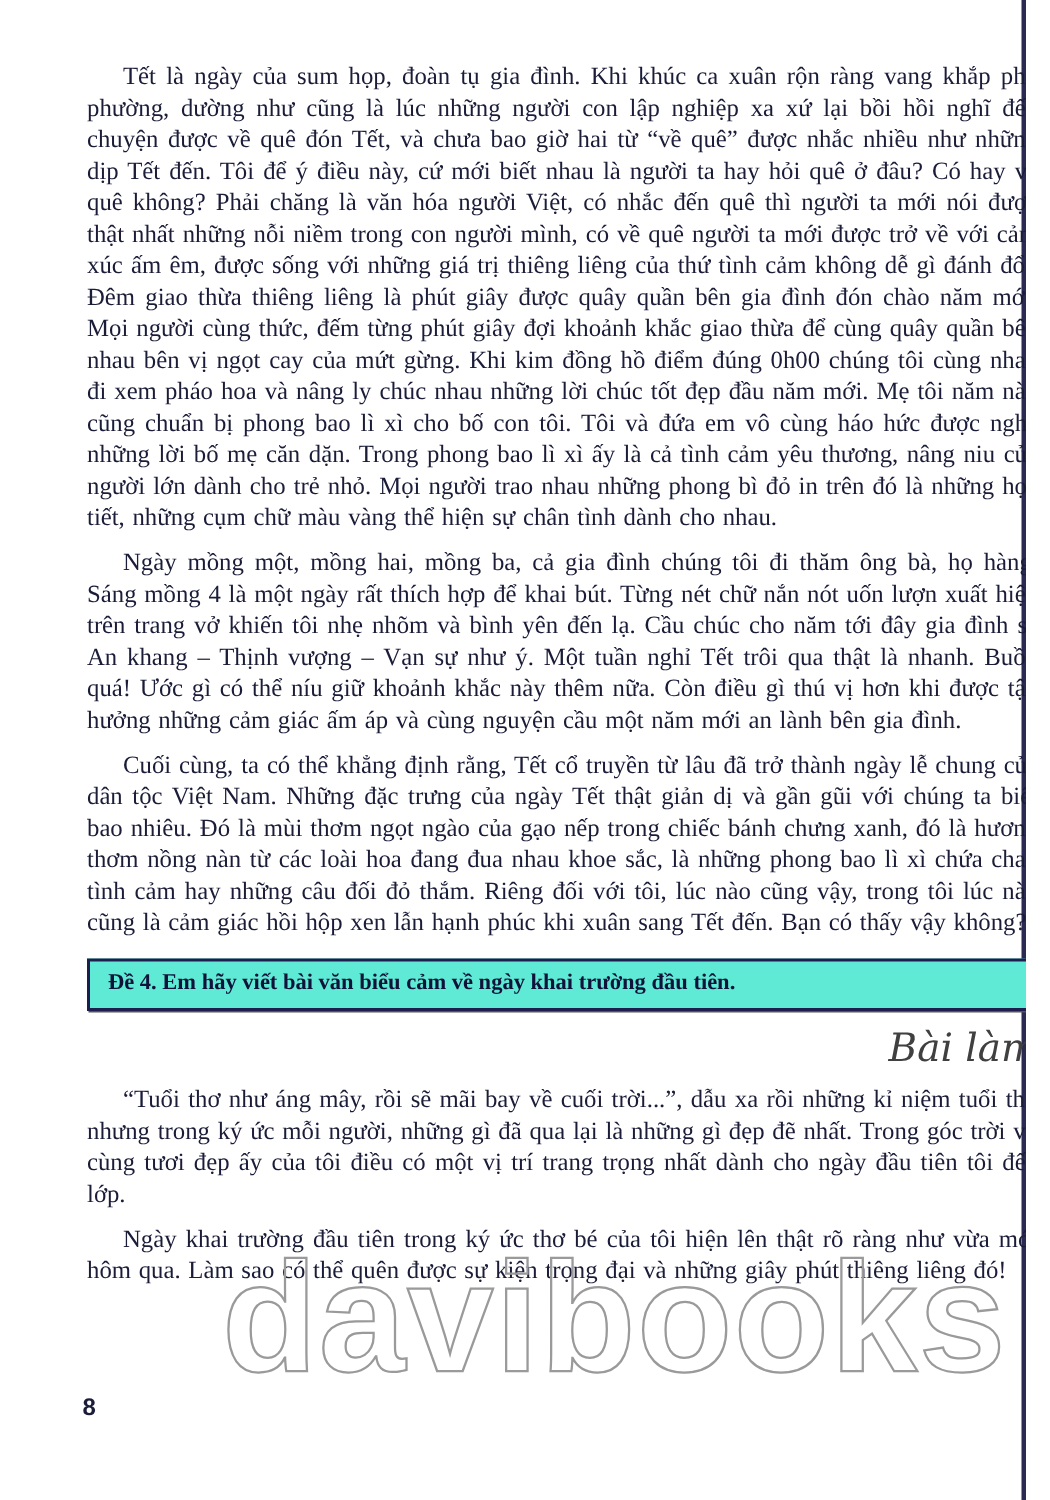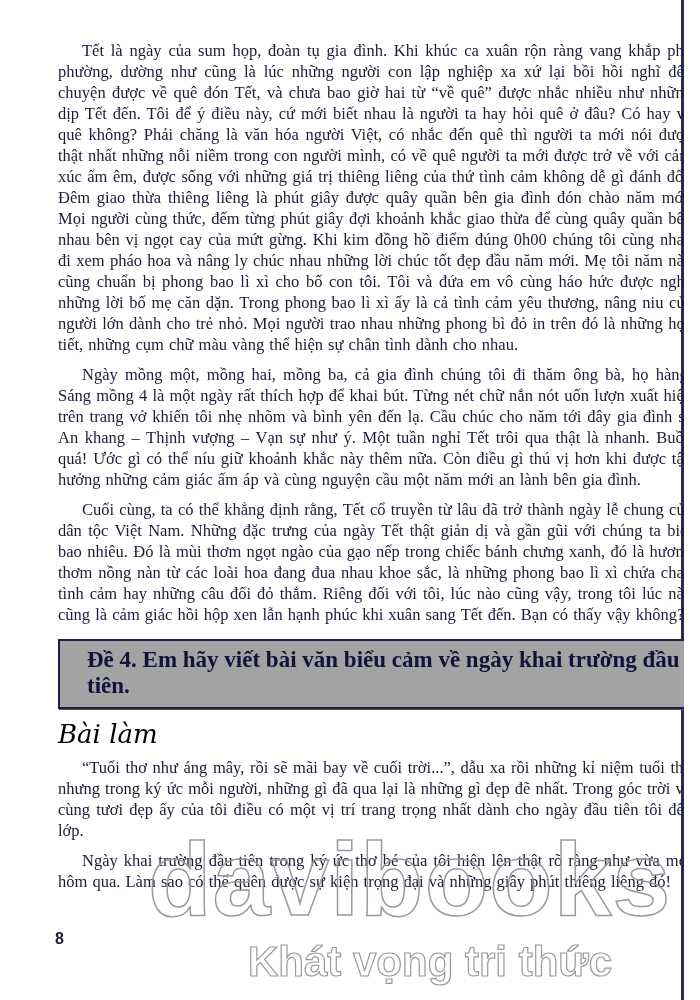--- a/index.html
+++ b/index.html
@@ -34,34 +34,34 @@
     margin: 0 0 9px 0;
     font-size: 16.5px;
     line-height: 21px;
     text-align: justify;
     text-indent: 24px;
     word-spacing: 1px;
   }
   .prompt-box {
     margin: 14px 0 10px 0;
     border: 2px solid #1d1d4e;
-    background: #a3a3a3;
-    padding: 6px 10px 8px 27px;
-    font-size: 23px;
+    background: #5eead4;
+    padding: 6px 10px 8px 12px;
+    font-size: 15px;
     font-weight: bold;
     color: #10123a;
     box-shadow: 1px 1px 0 #555;
   }
   .bai-lam {
-    text-align: left;
+    text-align: right;
     font-style: italic;
     font-size: 26px;
     font-family: "DejaVu Serif", "Liberation Serif", serif;
     margin: 10px 0 8px 0;
-    color: #000000;
+    color: #404040;
   }
   .page-number {
     position: absolute;
     left: 55px;
     top: 930px;
     font-size: 16px;
     font-weight: bold;
     font-family: "Liberation Sans", sans-serif;
     color: #1a1c38;
   }
@@ -110,15 +110,14 @@
     <p class="body-para">“Tuổi thơ như áng mây, rồi sẽ mãi bay về cuối trời...”, dẫu xa rồi những kỉ niệm tuổi thơ nhưng trong ký ức mỗi người, những gì đã qua lại là những gì đẹp đẽ nhất. Trong góc trời vô cùng tươi đẹp ấy của tôi điều có một vị trí trang trọng nhất dành cho ngày đầu tiên tôi đến lớp.</p>
 
     <p class="body-para">Ngày khai trường đầu tiên trong ký ức thơ bé của tôi hiện lên thật rõ ràng như vừa mới hôm qua. Làm sao có thể quên được sự kiện trọng đại và những giây phút thiêng liêng đó!</p>
 
   </div>
 
   <div class="page-number">8</div>
 
   <div class="watermark watermark-brand">davibooks</div>
 
-  <div class="watermark watermark-tagline">Khát vọng tri thức</div>
 
 </div>
 
 </body></html>

